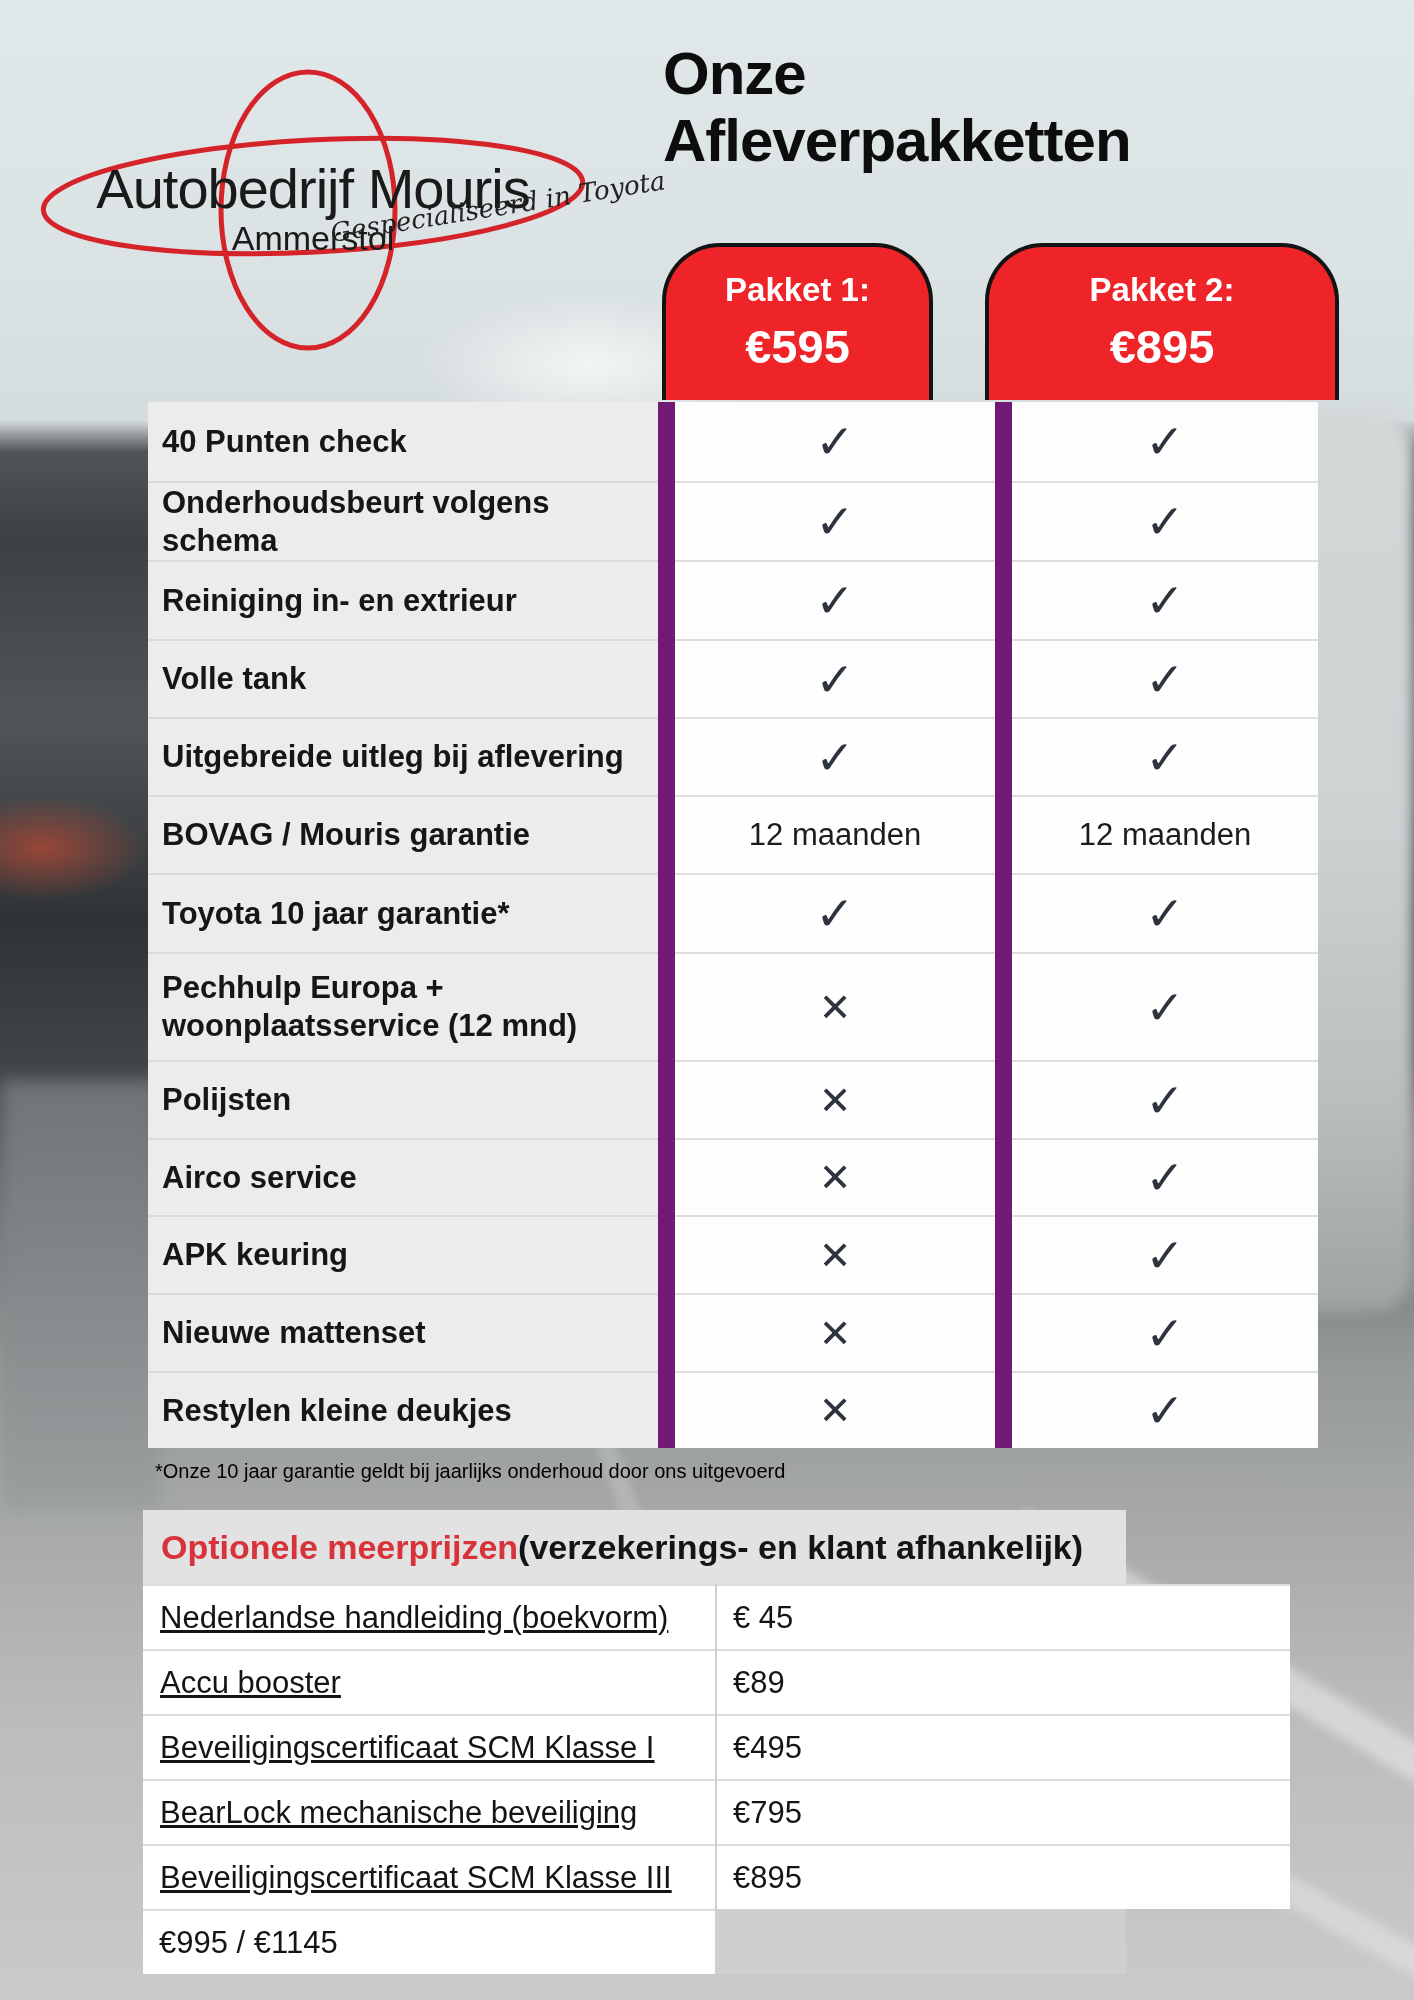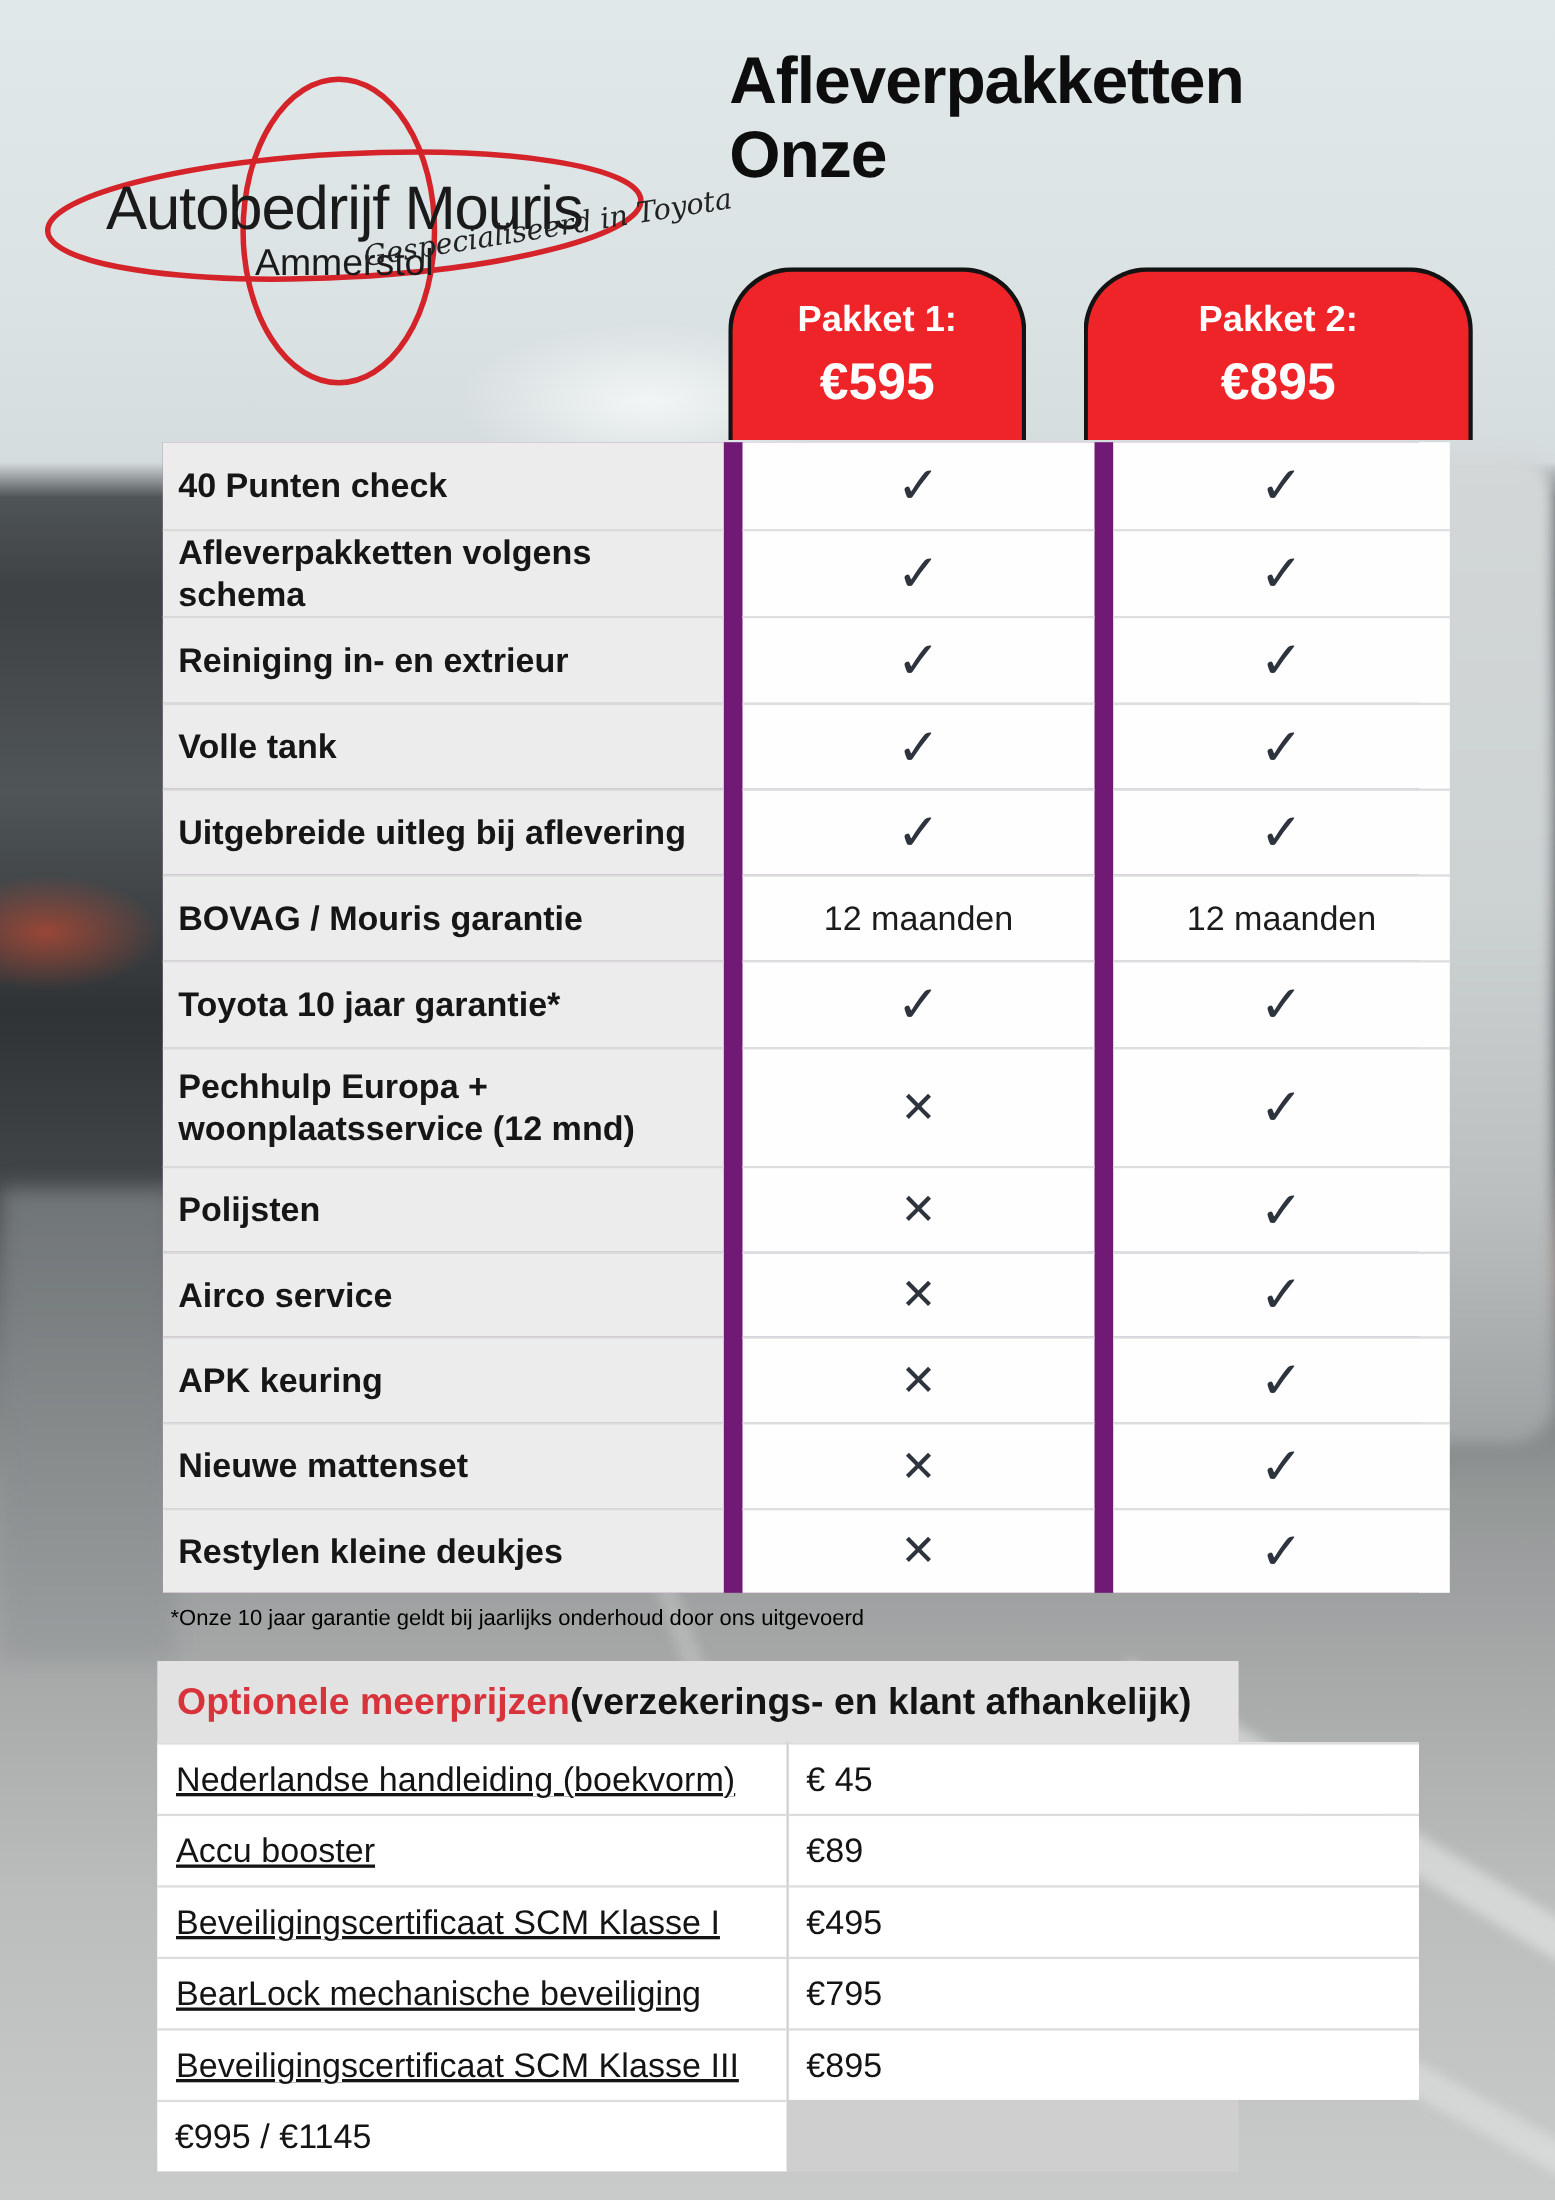--- a/index.html
+++ b/index.html
@@ -132,42 +132,42 @@
 
   <svg class="logo" viewBox="0 0 590 310">
     <ellipse cx="293" cy="146" rx="270" ry="56" transform="rotate(-3 293 146)"></ellipse>
     <ellipse cx="288" cy="160" rx="87" ry="138"></ellipse>
     <text class="logo-name" x="293" y="158" text-anchor="middle">Autobedrijf Mouris</text>
     <text class="logo-city" x="293" y="200" text-anchor="middle">Ammerstol</text>
     <text class="logo-tagline" transform="translate(312,192) rotate(-9)">Gespecialiseerd in Toyota</text>
   </svg>
 
   <div class="title">
+    <div>Onze</div>
     <div>Afleverpakketten</div>
-    <div>Onze</div>
   </div>
 
   <div class="pkg pkg1">
     <div class="lbl">Pakket 1:</div>
     <div class="price">€595</div>
   </div>
   <div class="pkg pkg2">
     <div class="lbl">Pakket 2:</div>
     <div class="price">€895</div>
   </div>
 
   <div class="cmp" style="grid-template-rows: 79px 79px 79px 78px 78px 78px 79px 108px 78px 77px 78px 78px 77px;">
       <div class="cmp-label row-first">40 Punten check</div>
       <div class="cmp-cell row-first">
         <span class="mark check">✓</span>
       </div>
       <div class="cmp-cell row-first">
         <span class="mark check">✓</span>
       </div>
-      <div class="cmp-label">Afleverpakketten volgens schema</div>
+      <div class="cmp-label">Onderhoudsbeurt volgens schema</div>
       <div class="cmp-cell">
         <span class="mark check">✓</span>
       </div>
       <div class="cmp-cell">
         <span class="mark check">✓</span>
       </div>
       <div class="cmp-label">Reiniging in- en extrieur</div>
       <div class="cmp-cell">
         <span class="mark check">✓</span>
       </div>

